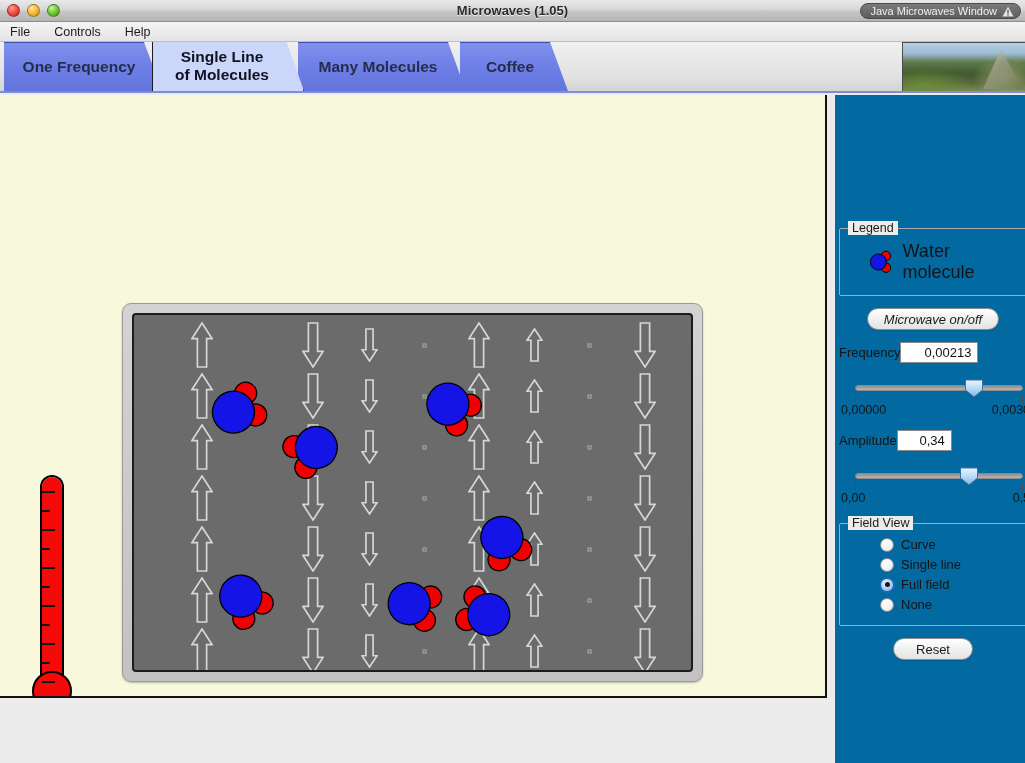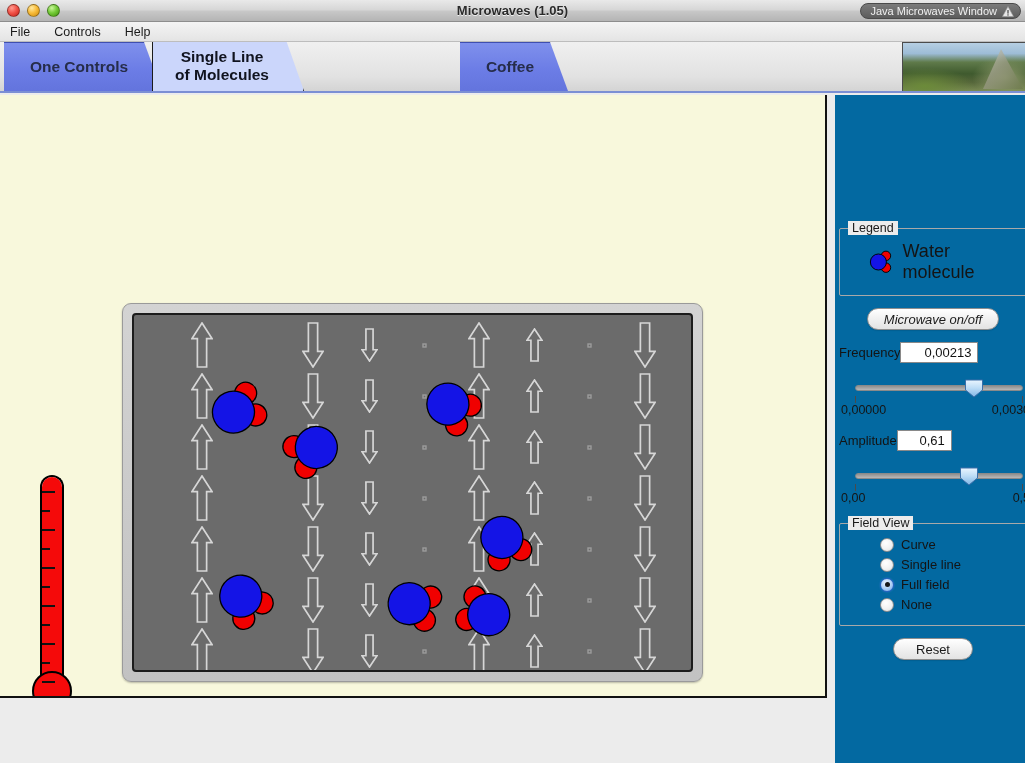--- a/index.html
+++ b/index.html
@@ -268,31 +268,35 @@
 
   <div class="menubar">
     <div class="menu-item">File</div>
     <div class="menu-item">Controls</div>
     <div class="menu-item">Help</div>
   </div>
 
   <div class="tabbar">
     <div class="tab inactive" style="left:4px; width:158px;">
       <div class="tabshape"></div>
-      <div class="tablabel">One Controls</div>
+      <div class="tablabel">One Frequency</div>
     </div>
 
     <div class="tab active" style="left:152px; width:152px;">
       <div class="tabshape"></div>
       <div class="tablabel">
         <div>Single Line</div>
         <div>of Molecules</div>
       </div>
     </div>
 
+    <div class="tab inactive" style="left:298px; width:168px;">
+      <div class="tabshape"></div>
+      <div class="tablabel">Many Molecules</div>
+    </div>
 
     <div class="tab inactive" style="left:460px; width:108px;">
       <div class="tabshape"></div>
       <div class="tablabel">Coffee</div>
     </div>
 
     <div class="phet-logo">
       <div class="peak"></div>
     </div>
   </div>
@@ -709,21 +713,21 @@
         <div class="tick-left"></div>
         <div class="tick-right"></div>
         <div class="slider-minmax">
           <span>0,00000</span>
           <span>0,00300</span>
         </div>
       </div>
 
       <div class="field-row" style="margin-top:13px;">
         <span class="field-label">Amplitude</span>
-        <div class="field-box fb-amp">0,61</div>
+        <div class="field-box fb-amp">0,34</div>
       </div>
       <div class="slider-wrap">
         <div class="slider-track"></div>
         <div class="slider-thumb" id="amp-thumb" style="left: 68%;">
           <svg width="19" height="19" viewBox="0 0 19 19">
             <path d="M1 1 H18 V11 L9.5 18 L1 11 Z" fill="url(#thumbg2)" stroke="#3c6fa8" stroke-width="1"></path>
             <defs>
               <linearGradient id="thumbg2" x1="0" y1="0" x2="0" y2="1">
                 <stop offset="0%" stop-color="#eaf5ff"></stop>
                 <stop offset="48%" stop-color="#bcdcf6"></stop>

